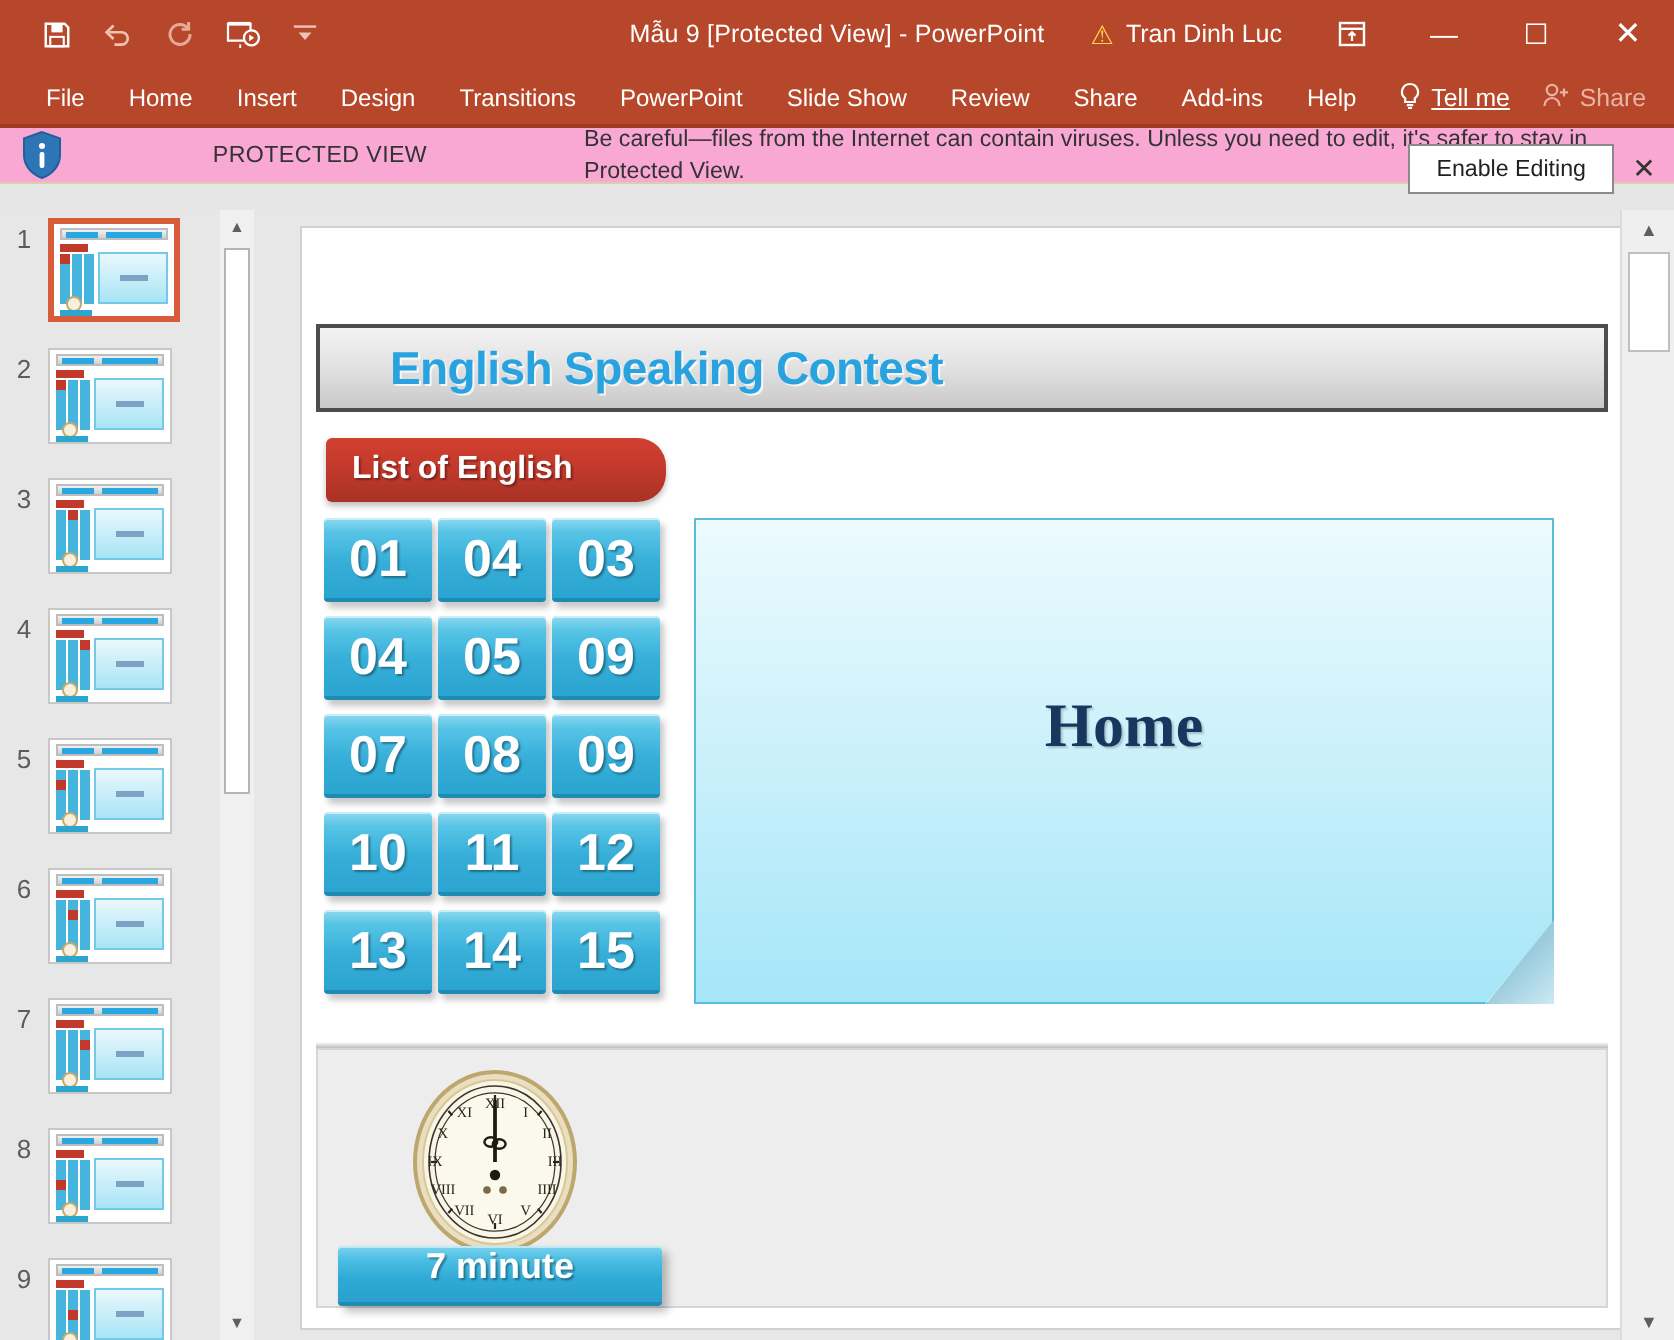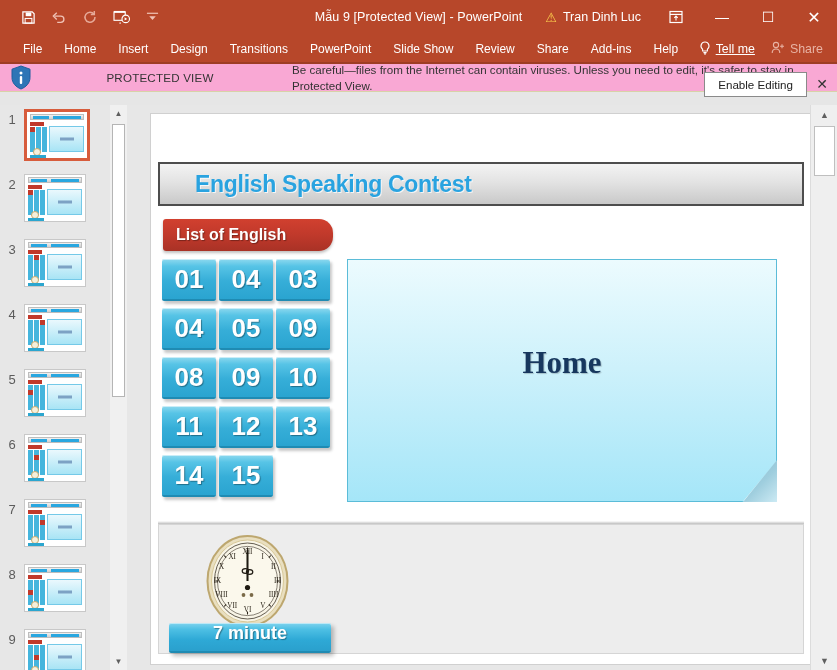--- a/index.html
+++ b/index.html
@@ -734,20 +734,21 @@
           <span>List of English</span>
         </div>
 
         <div class="num-grid" id="num-grid">
             <div class="num-btn">01</div>
             <div class="num-btn">04</div>
             <div class="num-btn">03</div>
             <div class="num-btn">04</div>
             <div class="num-btn">05</div>
             <div class="num-btn">09</div>
+            <div class="num-btn">07</div>
             <div class="num-btn">08</div>
             <div class="num-btn">09</div>
             <div class="num-btn">10</div>
             <div class="num-btn">11</div>
             <div class="num-btn">12</div>
             <div class="num-btn">13</div>
             <div class="num-btn">14</div>
             <div class="num-btn">15</div>
           </div>
 

